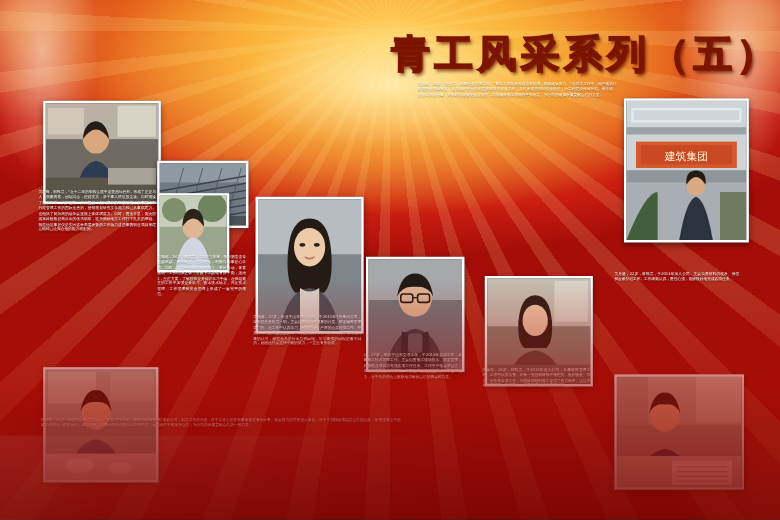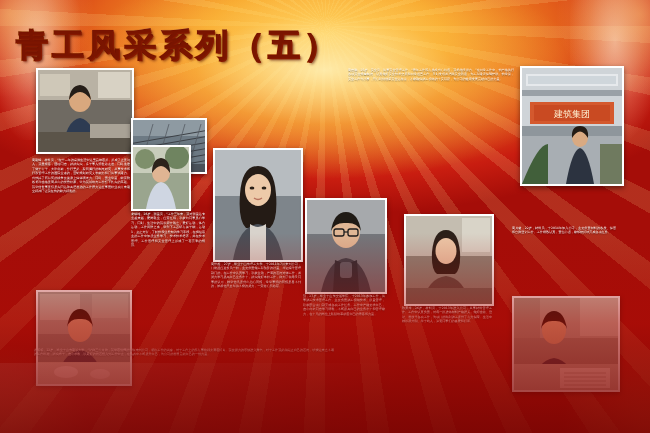--- a/index.html
+++ b/index.html
@@ -60,21 +60,21 @@
   }
   .corner.bl{ left:-20px; bottom:-20px;
     background: radial-gradient(circle at 20% 80%, rgba(255,180,90,.35), rgba(255,90,20,0) 62%);
   }
   .corner.br{ right:-20px; bottom:-20px;
     background: radial-gradient(circle at 80% 80%, rgba(255,180,90,.35), rgba(255,90,20,0) 62%);
   }
 
   
   .title-wrap{
-    position:absolute; left:16px; right:0; top:24px; text-align:left;
+    position:absolute; left:0; right:0; top:24px; text-align:right;
   }
   .title{
     display:inline-block;
     font-family:"DejaVu Sans","Liberation Sans",sans-serif;
     font-weight:bold;
     font-size:32px;
     letter-spacing:4px;
     color:#ffe14d;
     background: linear-gradient(180deg,#fff6a8 0%,#ffd631 38%,#ff9a12 62%,#ffd94a 100%);
     -webkit-background-clip:text;
@@ -88,20 +88,21 @@
     -webkit-text-stroke: 1.2px #7d1400;
   }
 
   
   .photo{
     position:absolute;
     border:2px solid #ffffff;
     box-shadow: 0 2px 5px rgba(0,0,0,.45);
     overflow:hidden;
     background:#6b6b6b;
+    margin-top:16px;
   }
   .photo .ph-inner{
     width:100%; height:100%;
     display:block;
   }
 
   
   .tblock{
     position:absolute;
     color:#fff;

